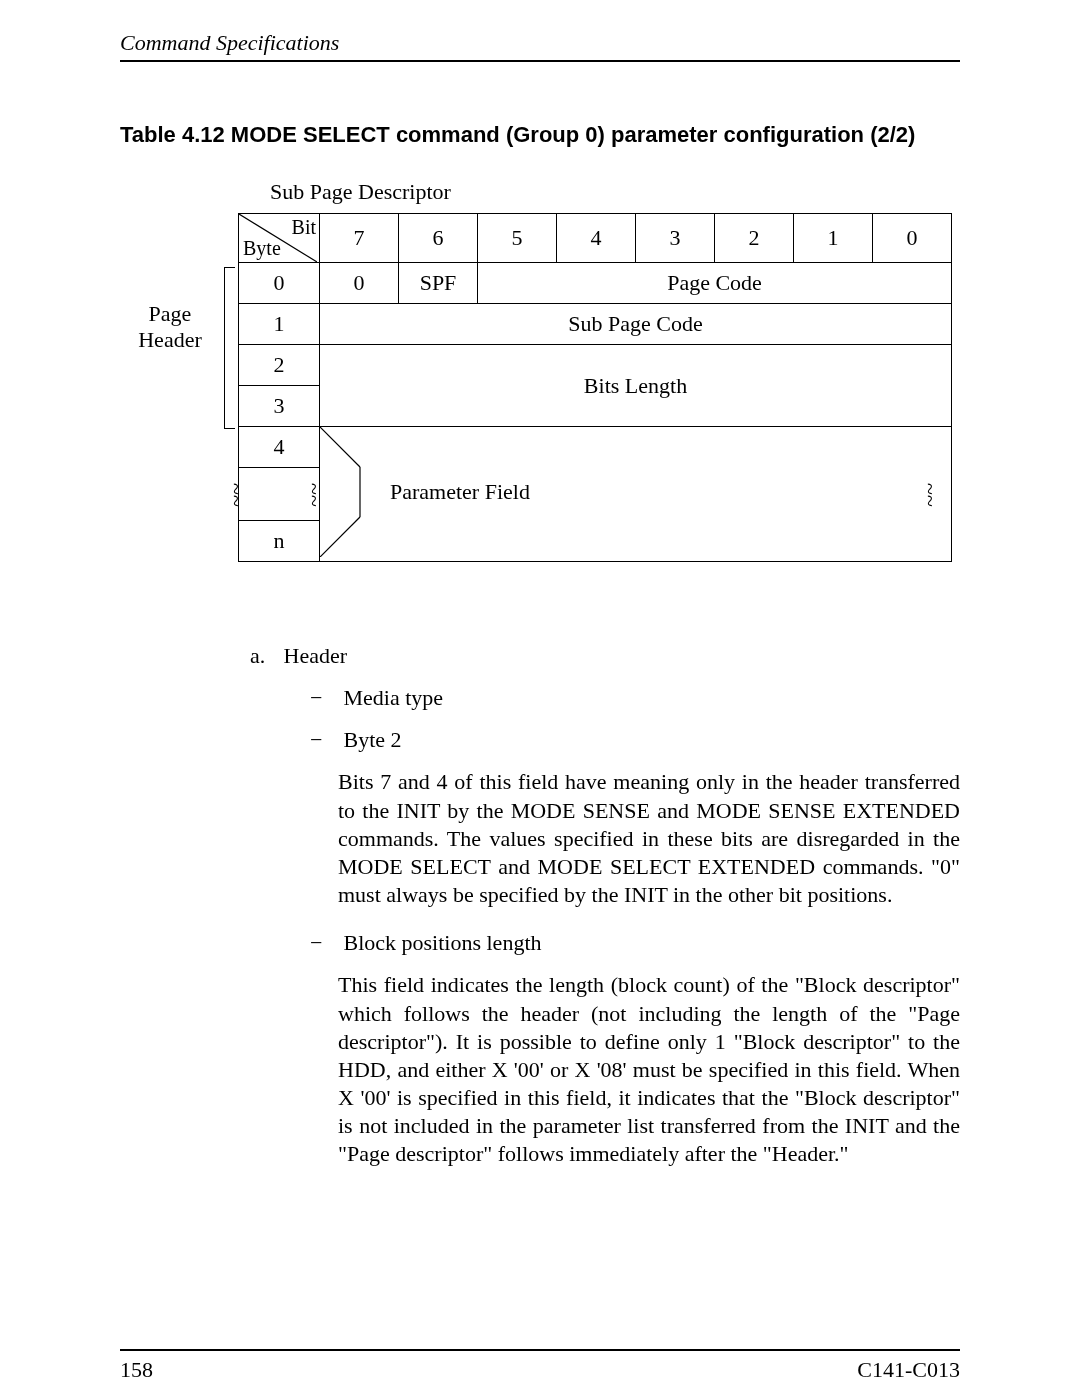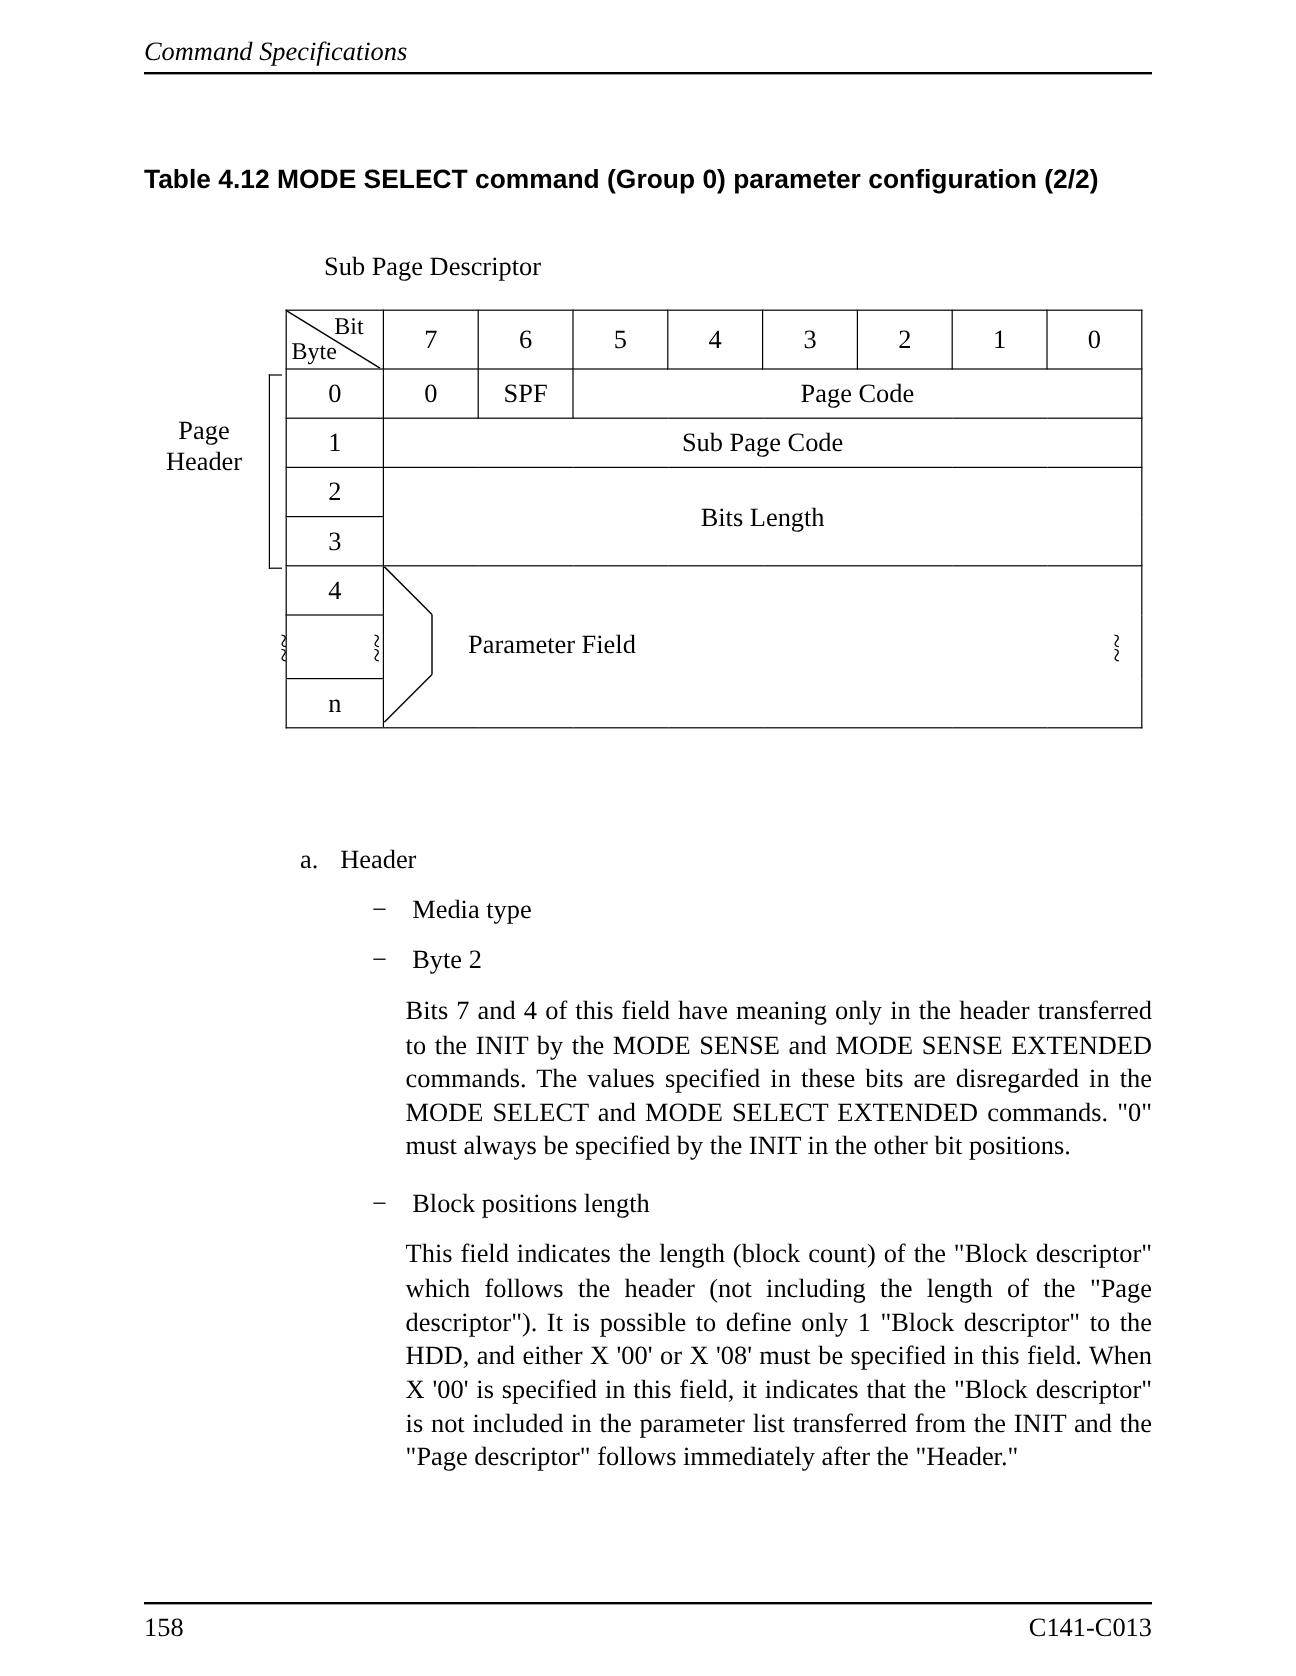--- a/index.html
+++ b/index.html
@@ -6,26 +6,25 @@
     margin: 0;
     padding: 0;
     background: #fff;
     font-family: "Times New Roman", Times, serif;
     color: #000;
     width: 1080px;
     height: 1397px;
     box-sizing: border-box;
   }
   .page {
-    padding: 30px 120px 28px 120px;
+    padding: 30px 120px 14px 120px;
     box-sizing: border-box;
     height: 100%;
     display: flex;
     flex-direction: column;
-    gap: 15px;
   }
   .running-head {
     font-style: italic;
     font-size: 22px;
     border-bottom: 2px solid #000;
     padding-bottom: 4px;
     margin-bottom: 60px;
   }
   .table-caption {
     font-family: Arial, Helvetica, sans-serif;
@@ -78,21 +77,21 @@
   .header-cell {
     position: relative;
     padding: 0;
   }
   .header-cell svg {
     position: absolute;
     top: 0; left: 0;
   }
   .bitbyte-bit {
     position: absolute;
-    right: 16px;
+    right: 3px;
     top: 2px;
     font-size: 20px;
   }
   .bitbyte-byte {
     position: absolute;
     left: 4px;
     bottom: 2px;
     font-size: 20px;
   }
   .param-row td.byte-col {

